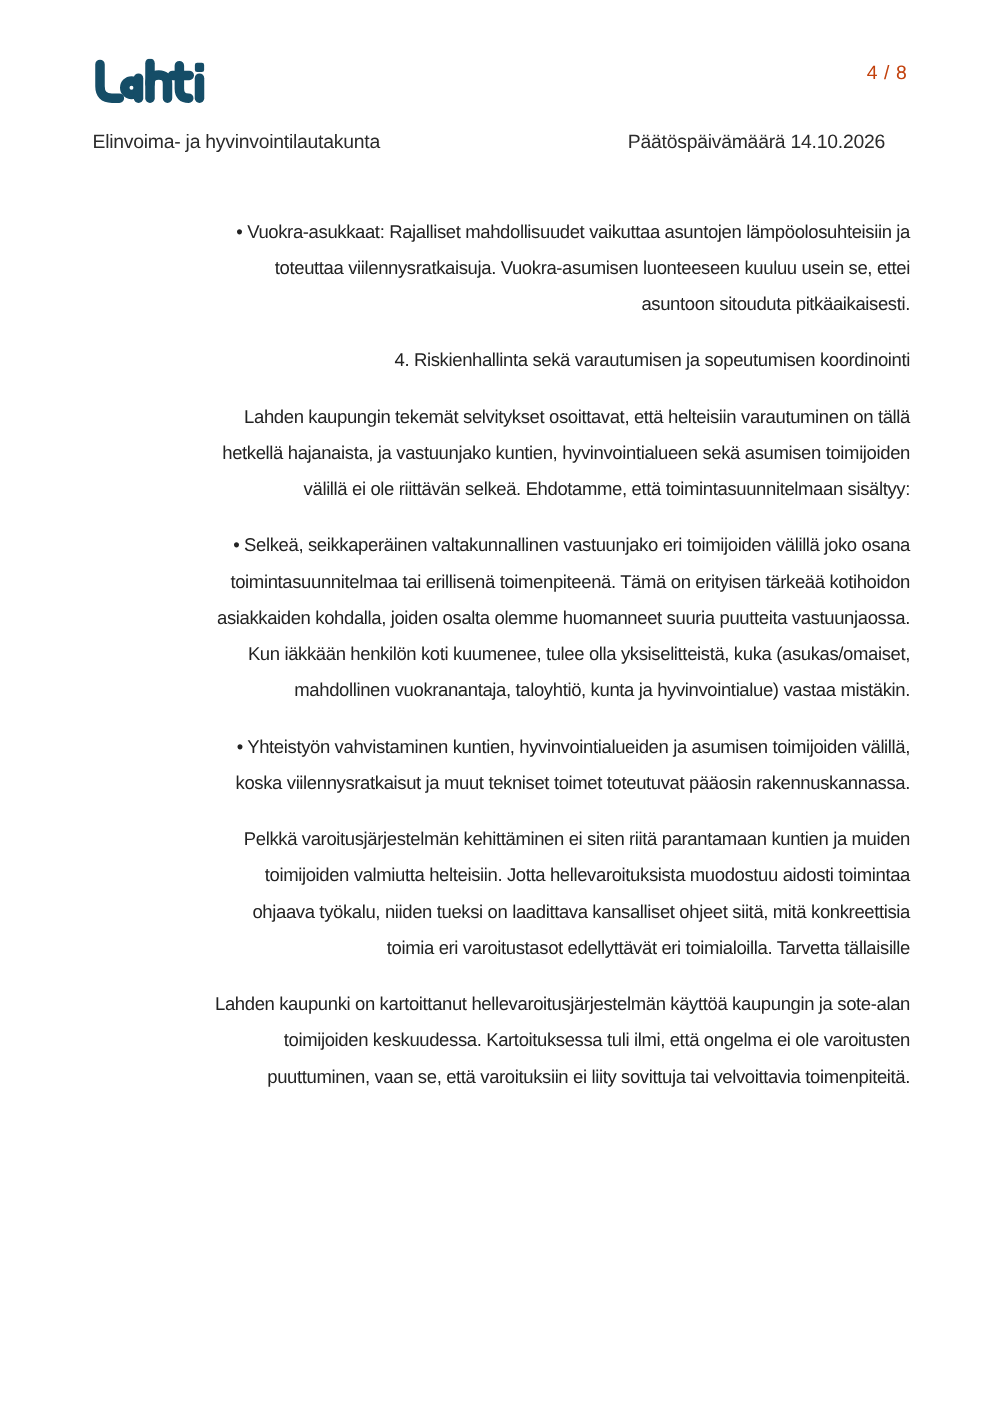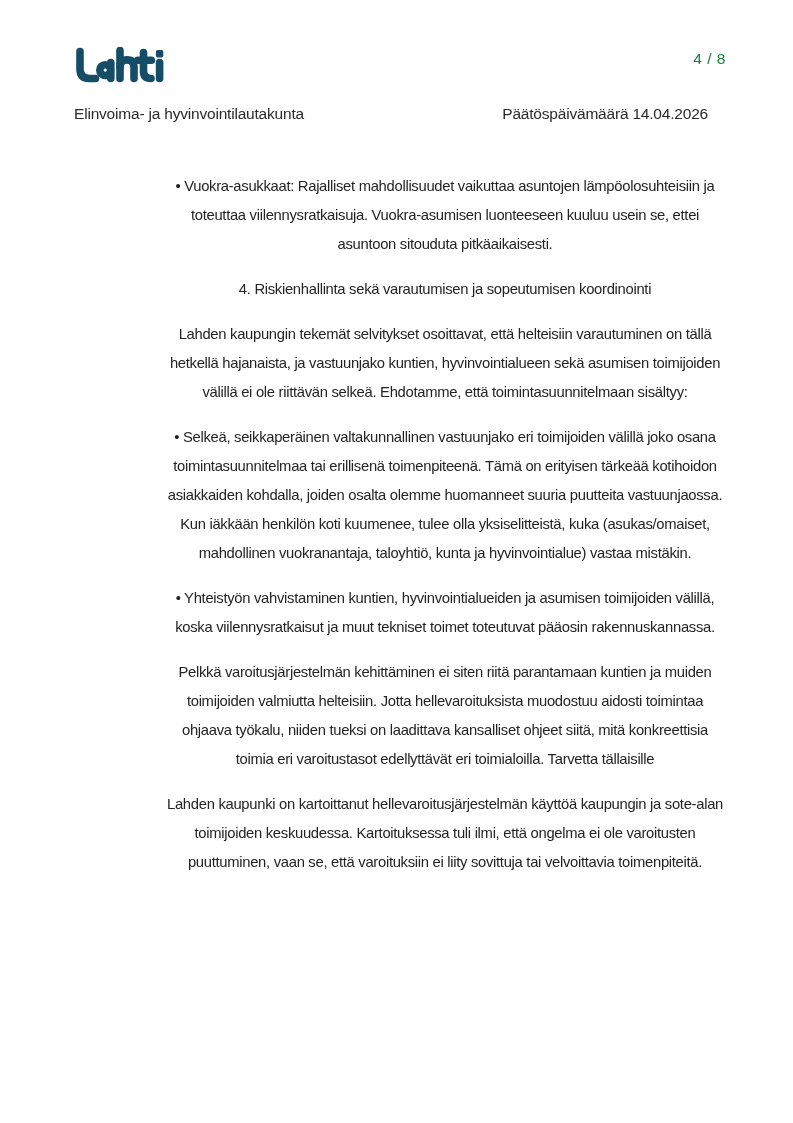--- a/index.html
+++ b/index.html
@@ -22,21 +22,21 @@
     left: 74px;
     top: 47px;
     width: 94px;
     height: 37px;
   }
   .page-number {
     position: absolute;
     top: 50px;
     right: 67px;
     font-size: 15.5px;
-    color: #15803d;
+    color: #c2410c;
     letter-spacing: 0.5px;
   }
   .meta-row {
     position: absolute;
     left: 74px;
     top: 105px;
     width: 634px;
     display: flex;
     justify-content: space-between;
     font-size: 15.5px;
@@ -46,21 +46,21 @@
     gap: 34px;
   }
   .body-text {
     position: absolute;
     left: 162px;
     top: 172px;
     width: 566px;
     font-size: 14.8px;
     line-height: 29px;
     letter-spacing: -0.3px;
-    text-align: center;
+    text-align: right;
     color: #232323;
   }
   .body-text p {
     margin: 0 0 16px 0;
   }
 </style>
 </head>
 <body>
 
 <div class="page">
@@ -81,21 +81,21 @@
 
       <path d="M85.6,15 V31"></path>
     </g>
     <rect x="81.9" y="2.6" width="7.4" height="7.4" rx="1.8" fill="#154d67"></rect>
   </svg>
 
   <div class="page-number">4 / 8</div>
 
   <div class="meta-row">
     <span>Elinvoima- ja hyvinvointilautakunta</span>
-    <span>Päätöspäivämäärä 14.04.2026</span>
+    <span>Päätöspäivämäärä 14.10.2026</span>
   </div>
 
   <main class="body-text">
     <p>• Vuokra-asukkaat: Rajalliset mahdollisuudet vaikuttaa asuntojen lämpöolosuhteisiin ja toteuttaa viilennysratkaisuja. Vuokra-asumisen luonteeseen kuuluu usein se, ettei asuntoon sitouduta pitkäaikaisesti.</p>
     <p>4. Riskienhallinta sekä varautumisen ja sopeutumisen koordinointi</p>
     <p>Lahden kaupungin tekemät selvitykset osoittavat, että helteisiin varautuminen on tällä hetkellä hajanaista, ja vastuunjako kuntien, hyvinvointialueen sekä asumisen toimijoiden välillä ei ole riittävän selkeä. Ehdotamme, että toimintasuunnitelmaan sisältyy:</p>
     <p>• Selkeä, seikkaperäinen valtakunnallinen vastuunjako eri toimijoiden välillä joko osana toimintasuunnitelmaa tai erillisenä toimenpiteenä. Tämä on erityisen tärkeää kotihoidon asiakkaiden kohdalla, joiden osalta olemme huomanneet suuria puutteita vastuunjaossa. Kun iäkkään henkilön koti kuumenee, tulee olla yksiselitteistä, kuka (asukas/omaiset, mahdollinen vuokranantaja, taloyhtiö, kunta ja hyvinvointialue) vastaa mistäkin.</p>
     <p>• Yhteistyön vahvistaminen kuntien, hyvinvointialueiden ja asumisen toimijoiden välillä, koska viilennysratkaisut ja muut tekniset toimet toteutuvat pääosin rakennuskannassa.</p>
     <p>Pelkkä varoitusjärjestelmän kehittäminen ei siten riitä parantamaan kuntien ja muiden toimijoiden valmiutta helteisiin. Jotta hellevaroituksista muodostuu aidosti toimintaa ohjaava työkalu, niiden tueksi on laadittava kansalliset ohjeet siitä, mitä konkreettisia toimia eri varoitustasot edellyttävät eri toimialoilla. Tarvetta tällaisille</p>
     <p>Lahden kaupunki on kartoittanut hellevaroitusjärjestelmän käyttöä kaupungin ja sote-alan toimijoiden keskuudessa. Kartoituksessa tuli ilmi, että ongelma ei ole varoitusten puuttuminen, vaan se, että varoituksiin ei liity sovittuja tai velvoittavia toimenpiteitä.</p>

